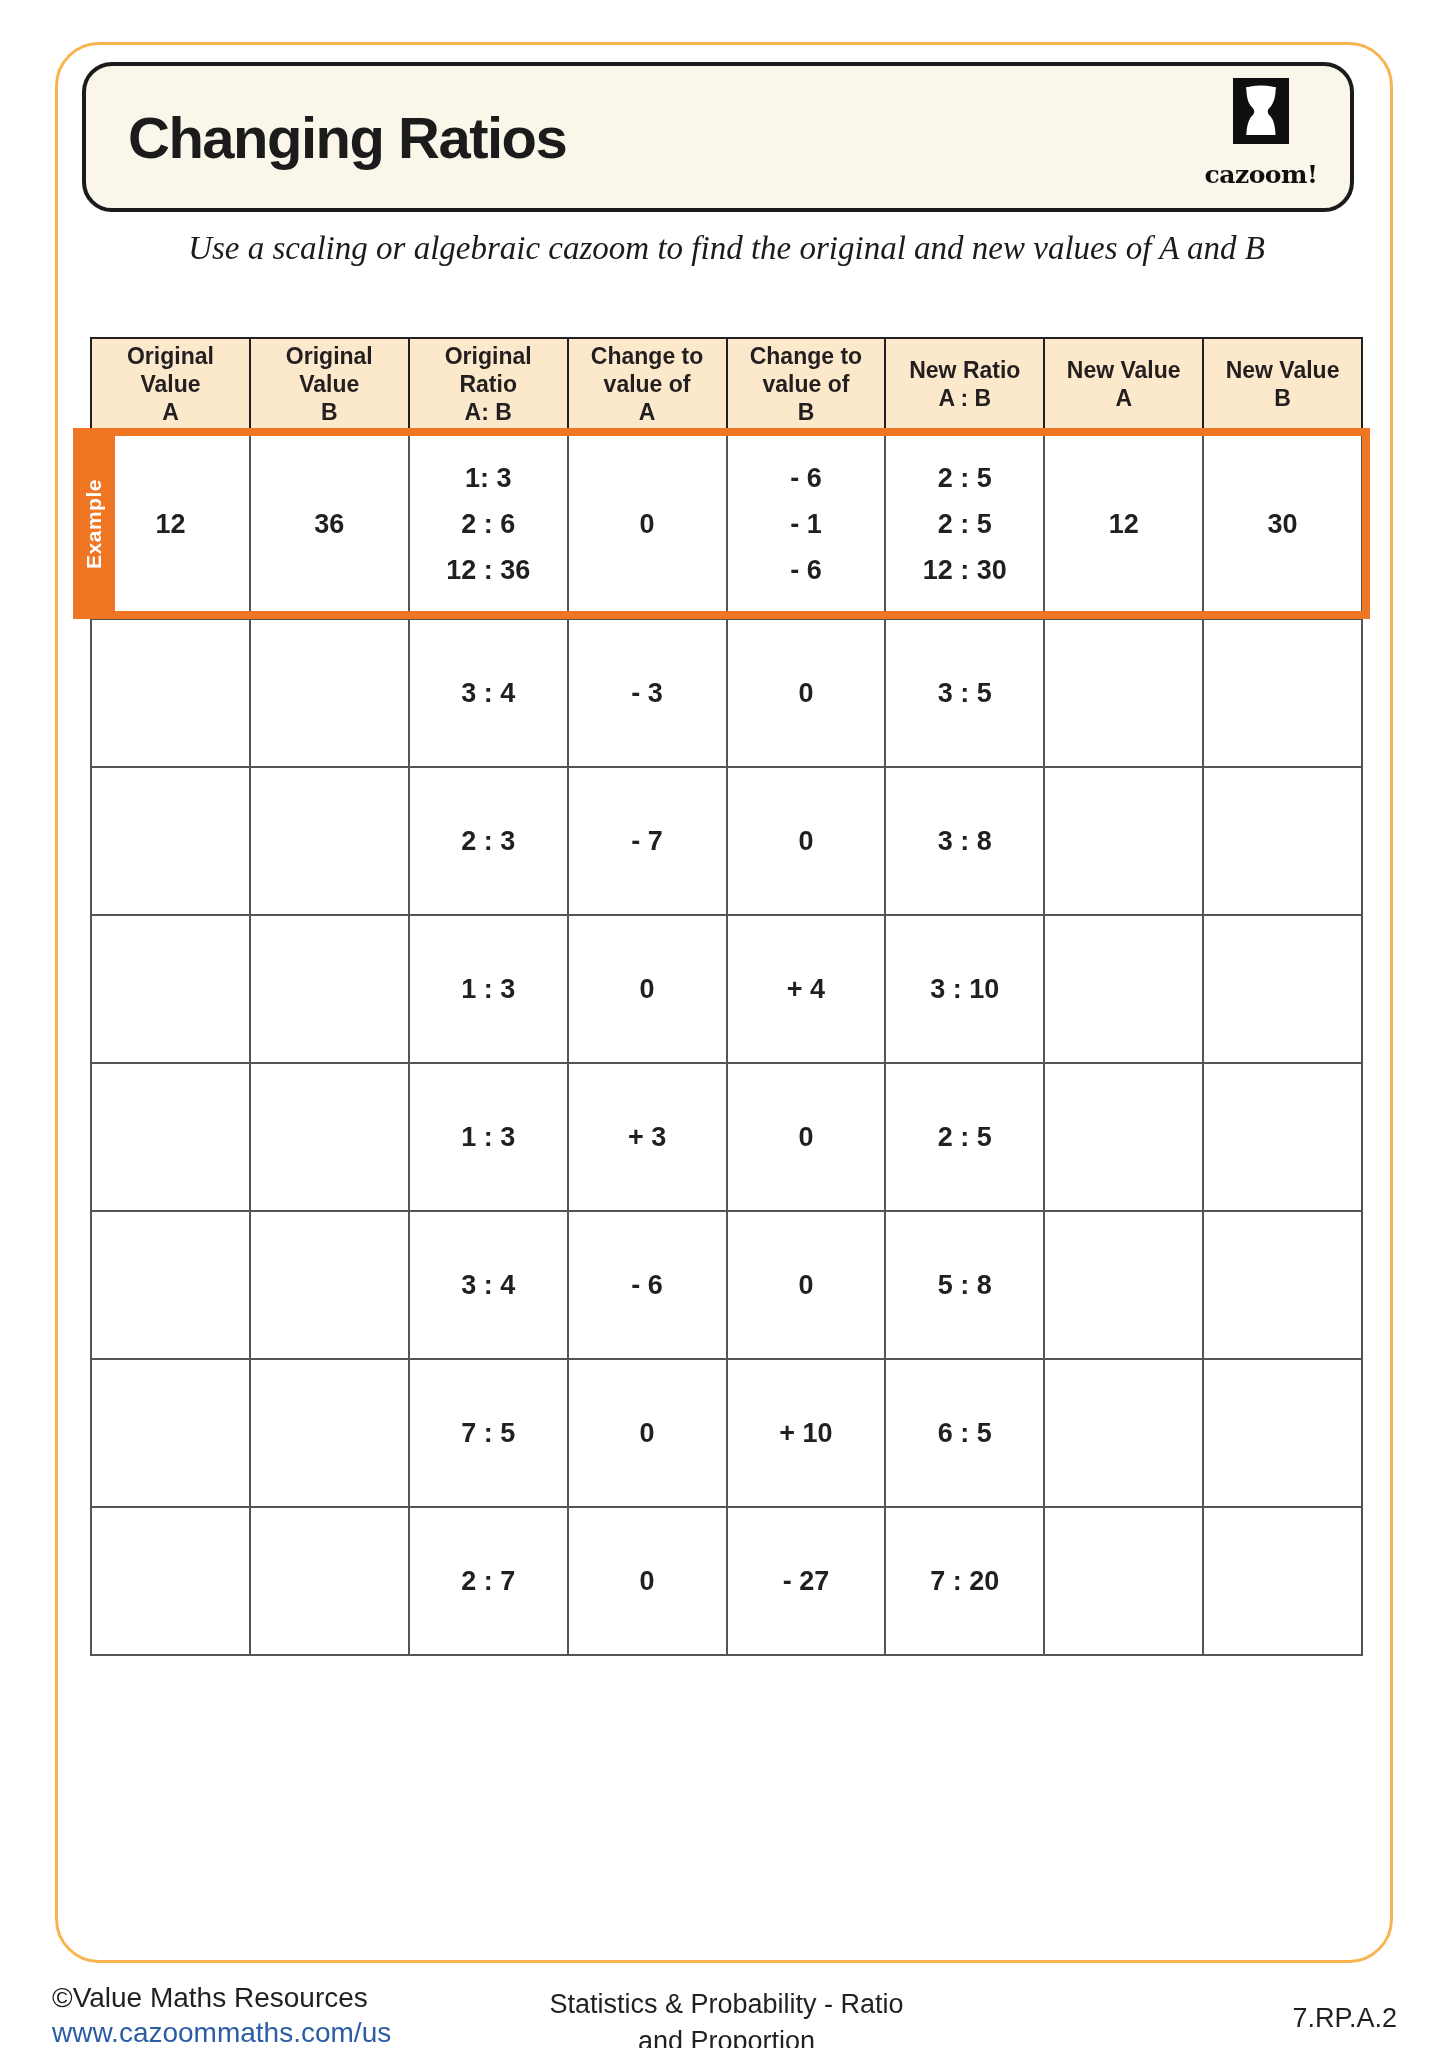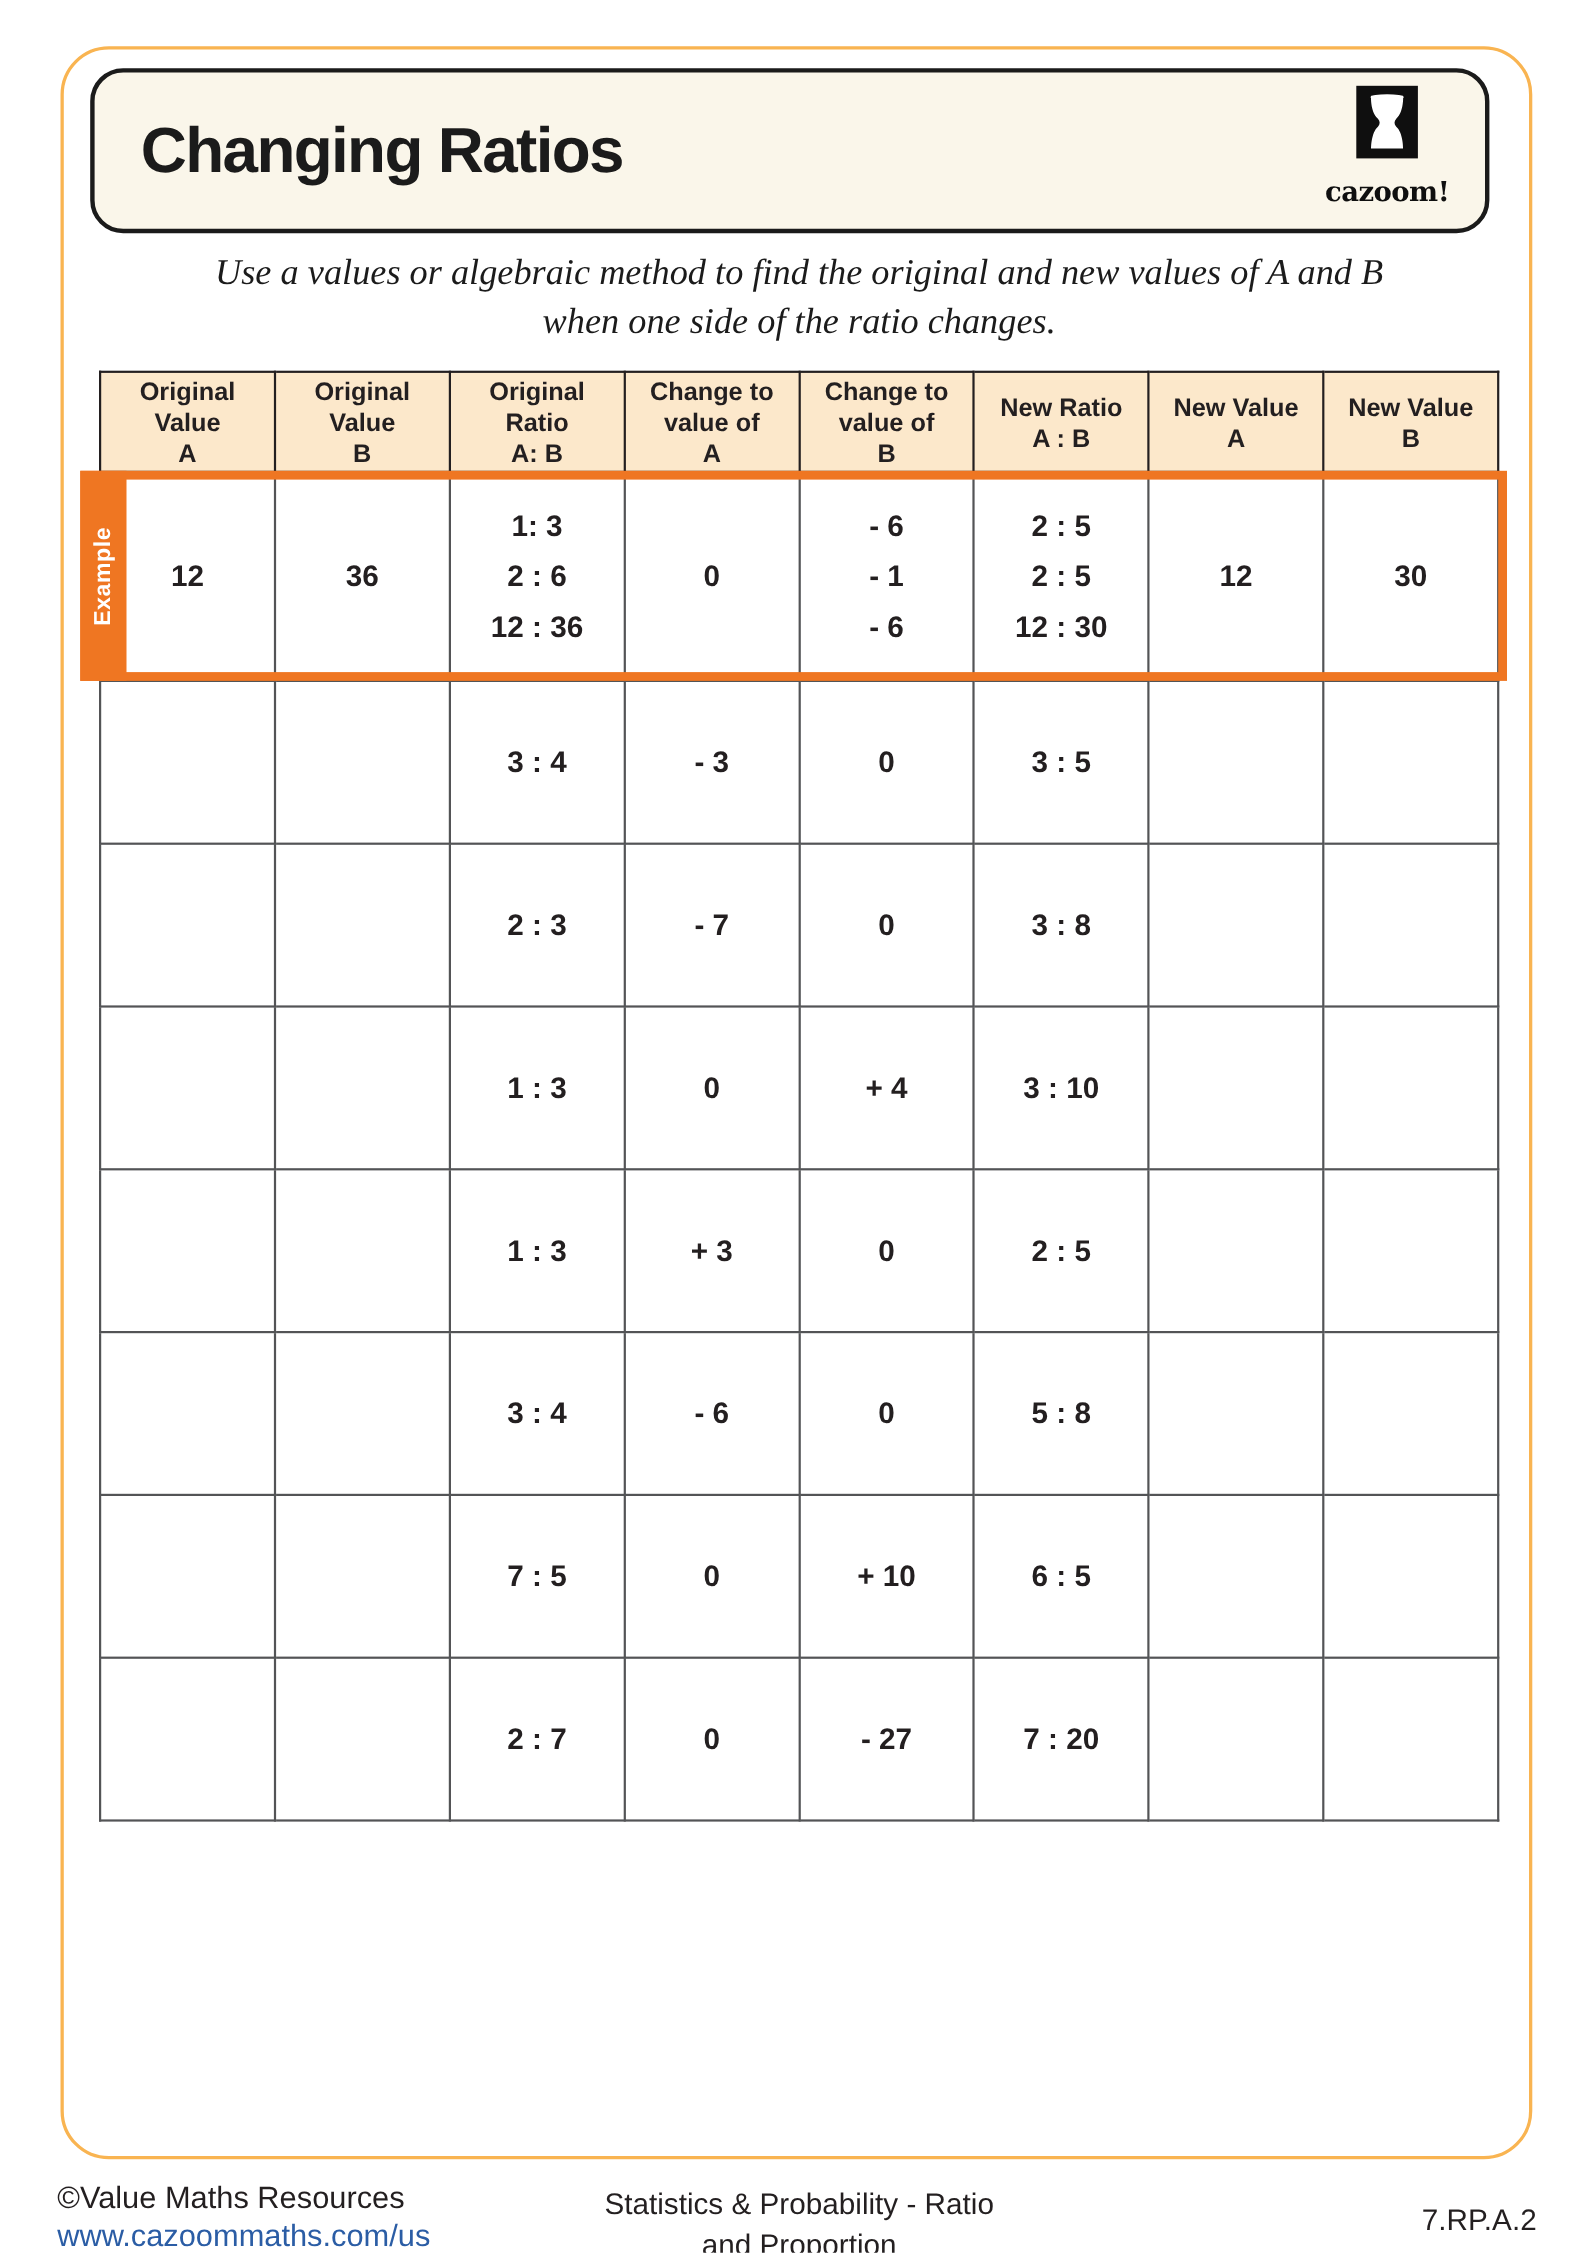--- a/index.html
+++ b/index.html
@@ -141,22 +141,21 @@
         <svg width="38" height="52" viewBox="0 0 36 50" aria-hidden="true">
           <path fill="#ffffff" d="M4 2 L32 2 C32 2 33 16 26 22 C24 24 24 27 26 29 C32 34 32 48 32 48 L4 48 C4 48 4 34 10 29 C12 27 12 24 10 22 C3 16 4 2 4 2 Z"></path>
           <ellipse cx="18" cy="3.2" rx="14.5" ry="2.6" fill="#ffffff"></ellipse>
         </svg>
       </div>
       <div class="logo-text">cazoom!</div>
     </div>
   </div>
 
   <div class="instructions">
-    <div>Use a values or algebraic method to find the original and new values of A and B</div>
-    <div>when one side of the ratio changes.</div>
+    <div>Use a scaling or algebraic cazoom to find the original and new values of A and B</div>
   </div>
 
   <table class="ratios">
     <thead>
         <tr>
           <th>Original
 Value
 A</th>
           <th>Original
 Value

